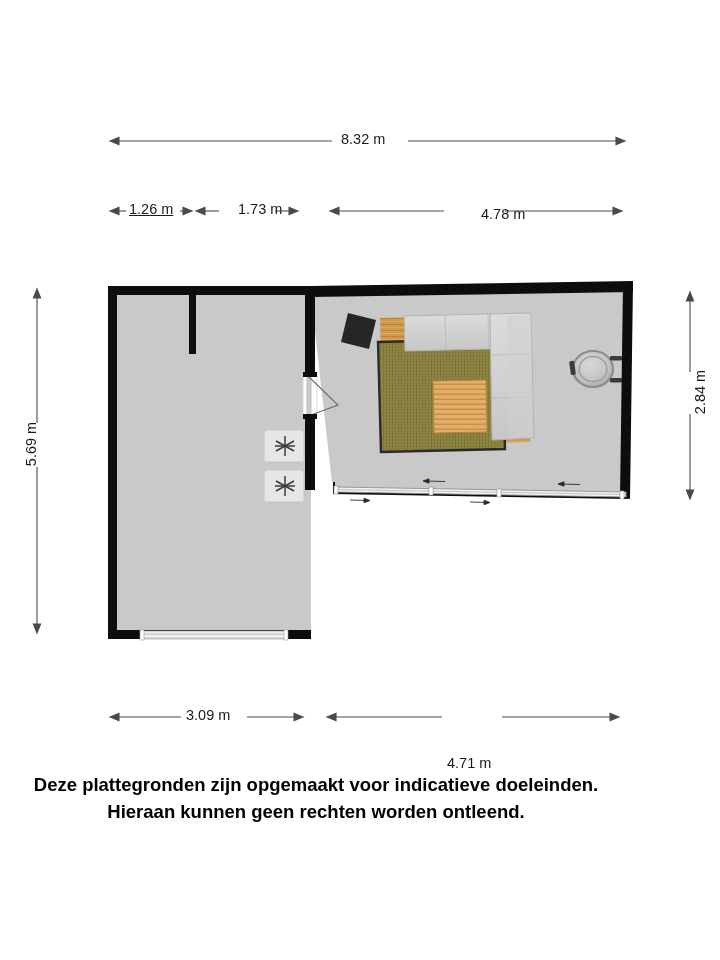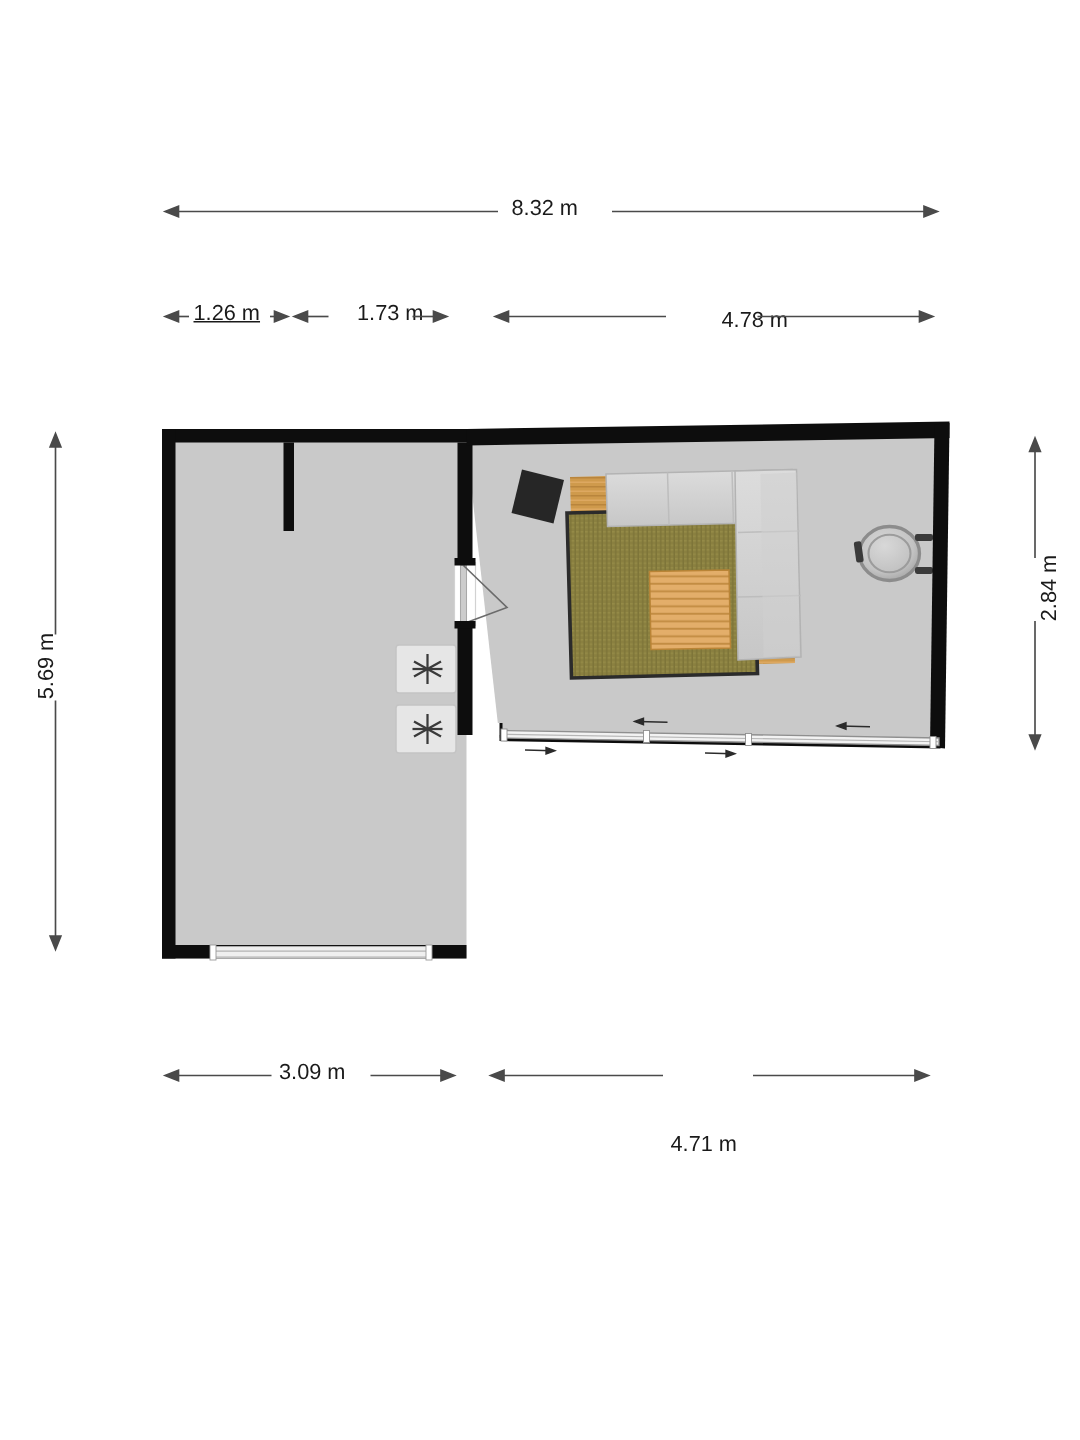--- a/index.html
+++ b/index.html
@@ -279,14 +279,18 @@
         <polygon points="490,502.5 484,500.3 484,504.7"></polygon>
       </g>
     </g>
 
     <g>
       <rect x="315" y="482" width="18" height="8" fill="#ffffff"></rect>
     </g>
 
   </svg>
 
+  <div class="footer" style="top:772px;">
+    <div>Deze plattegronden zijn opgemaakt voor indicatieve doeleinden.</div>
+    <div>Hieraan kunnen geen rechten worden ontleend.</div>
+  </div>
 
 </div>
 
 </body></html>

